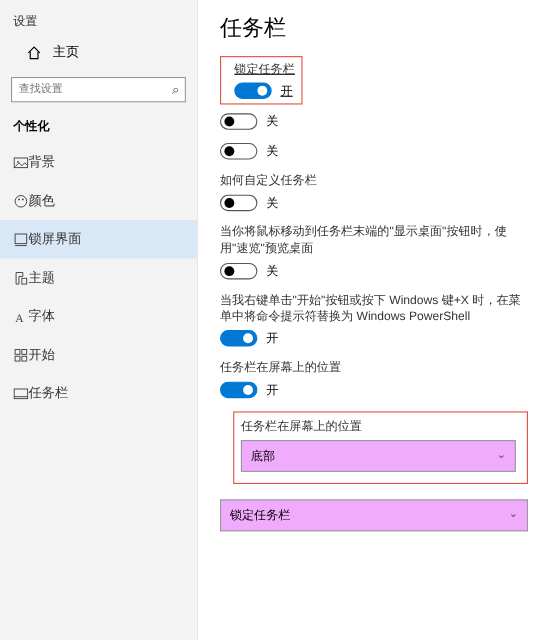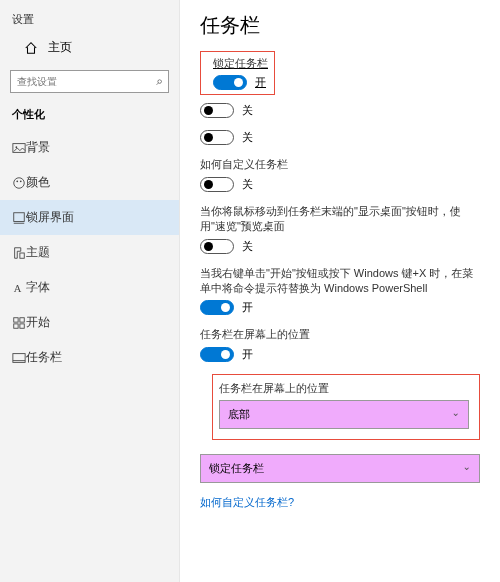--- a/index.html
+++ b/index.html
@@ -199,21 +199,20 @@
       </div>
     </div>
 
     <div class="setting">
       <div class="dropdown">
         <span>锁定任务栏</span>
         <span class="chev">⌄</span>
       </div>
     </div>
 
-    <span class="link">如何自定义任务栏?</span>
 
     
     
     
 
     
     
   </div>
 </div>
 

